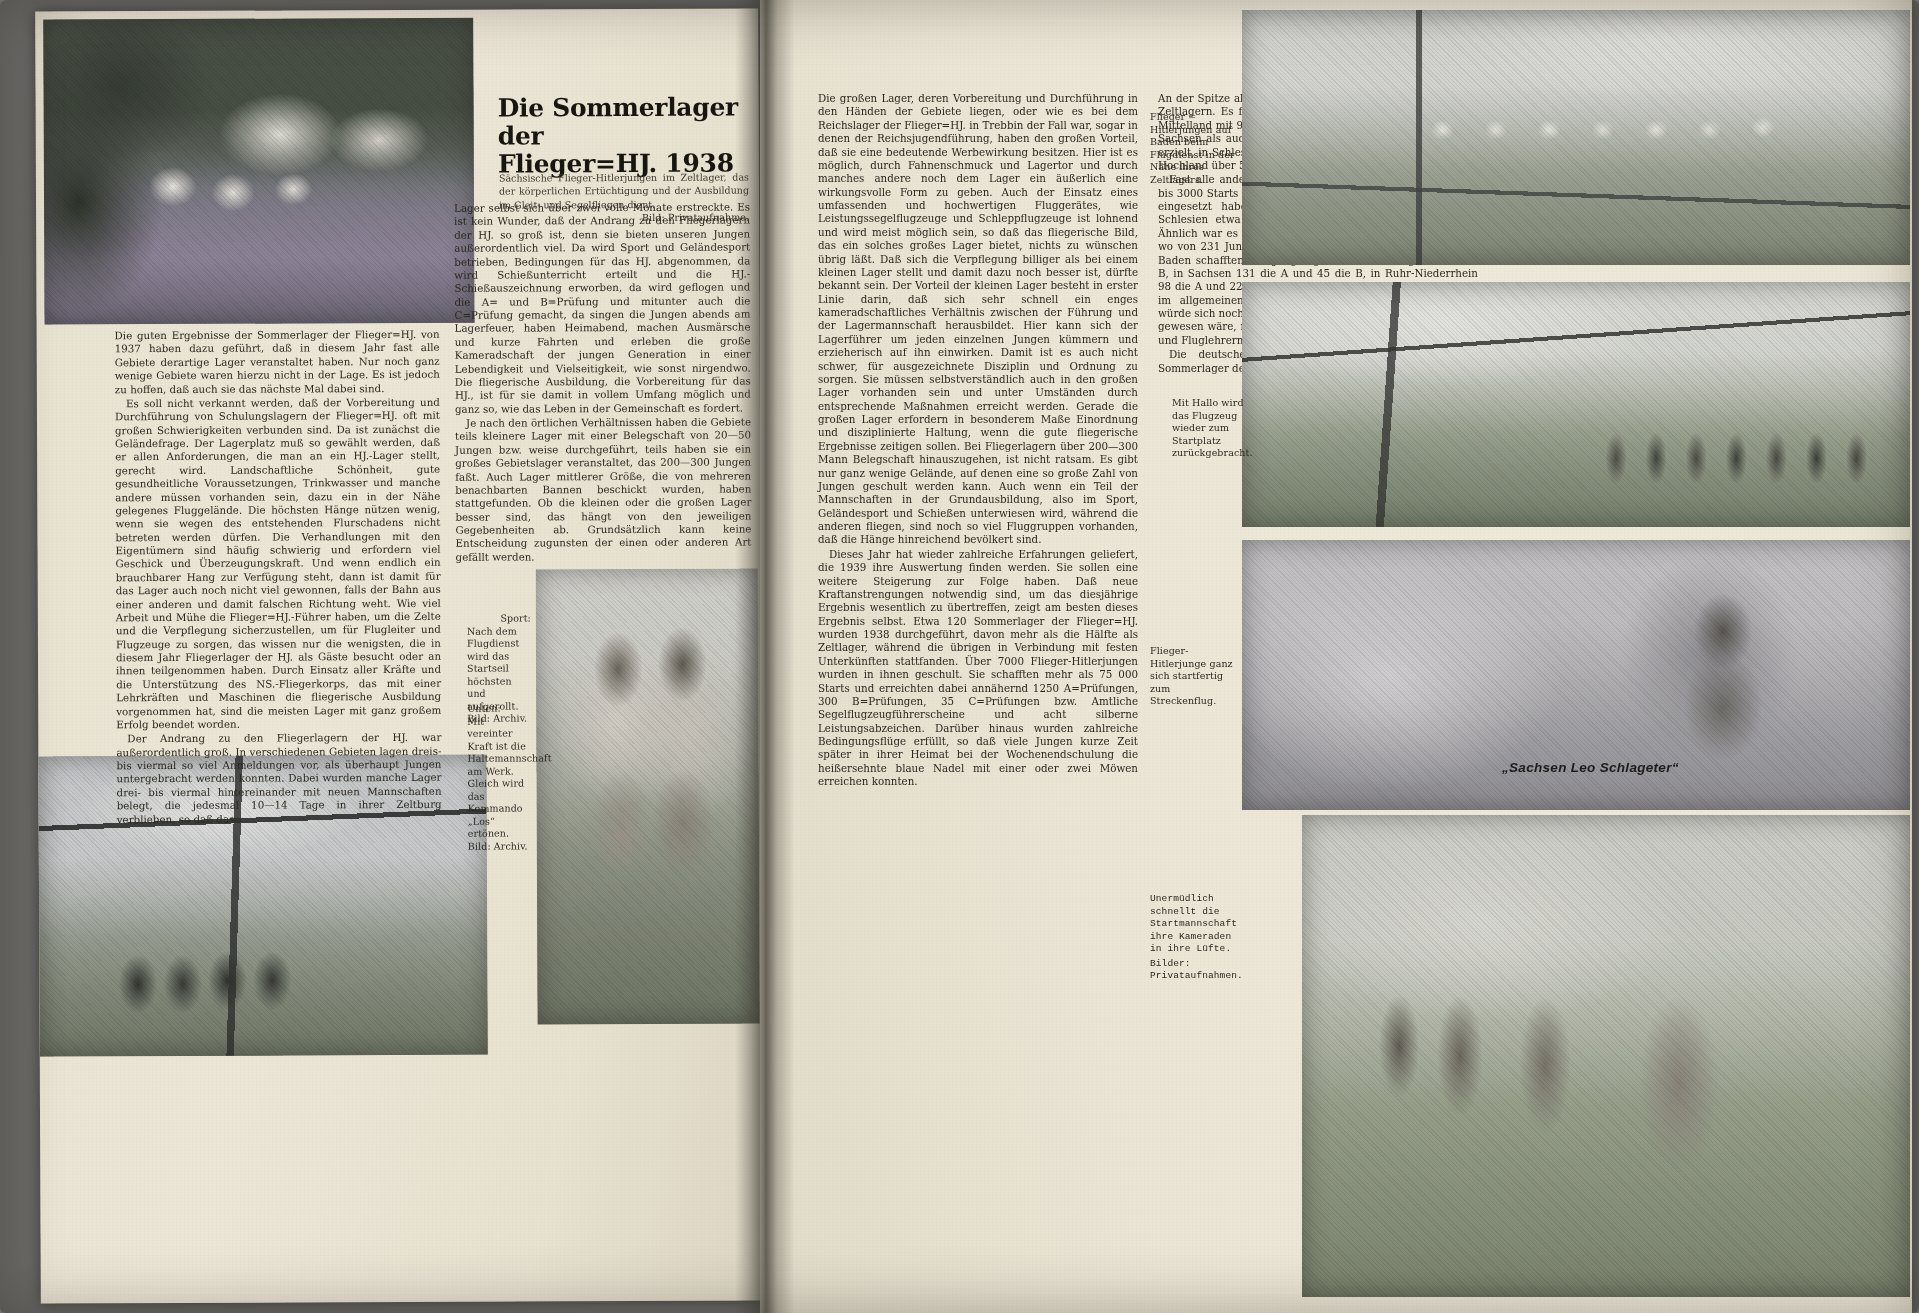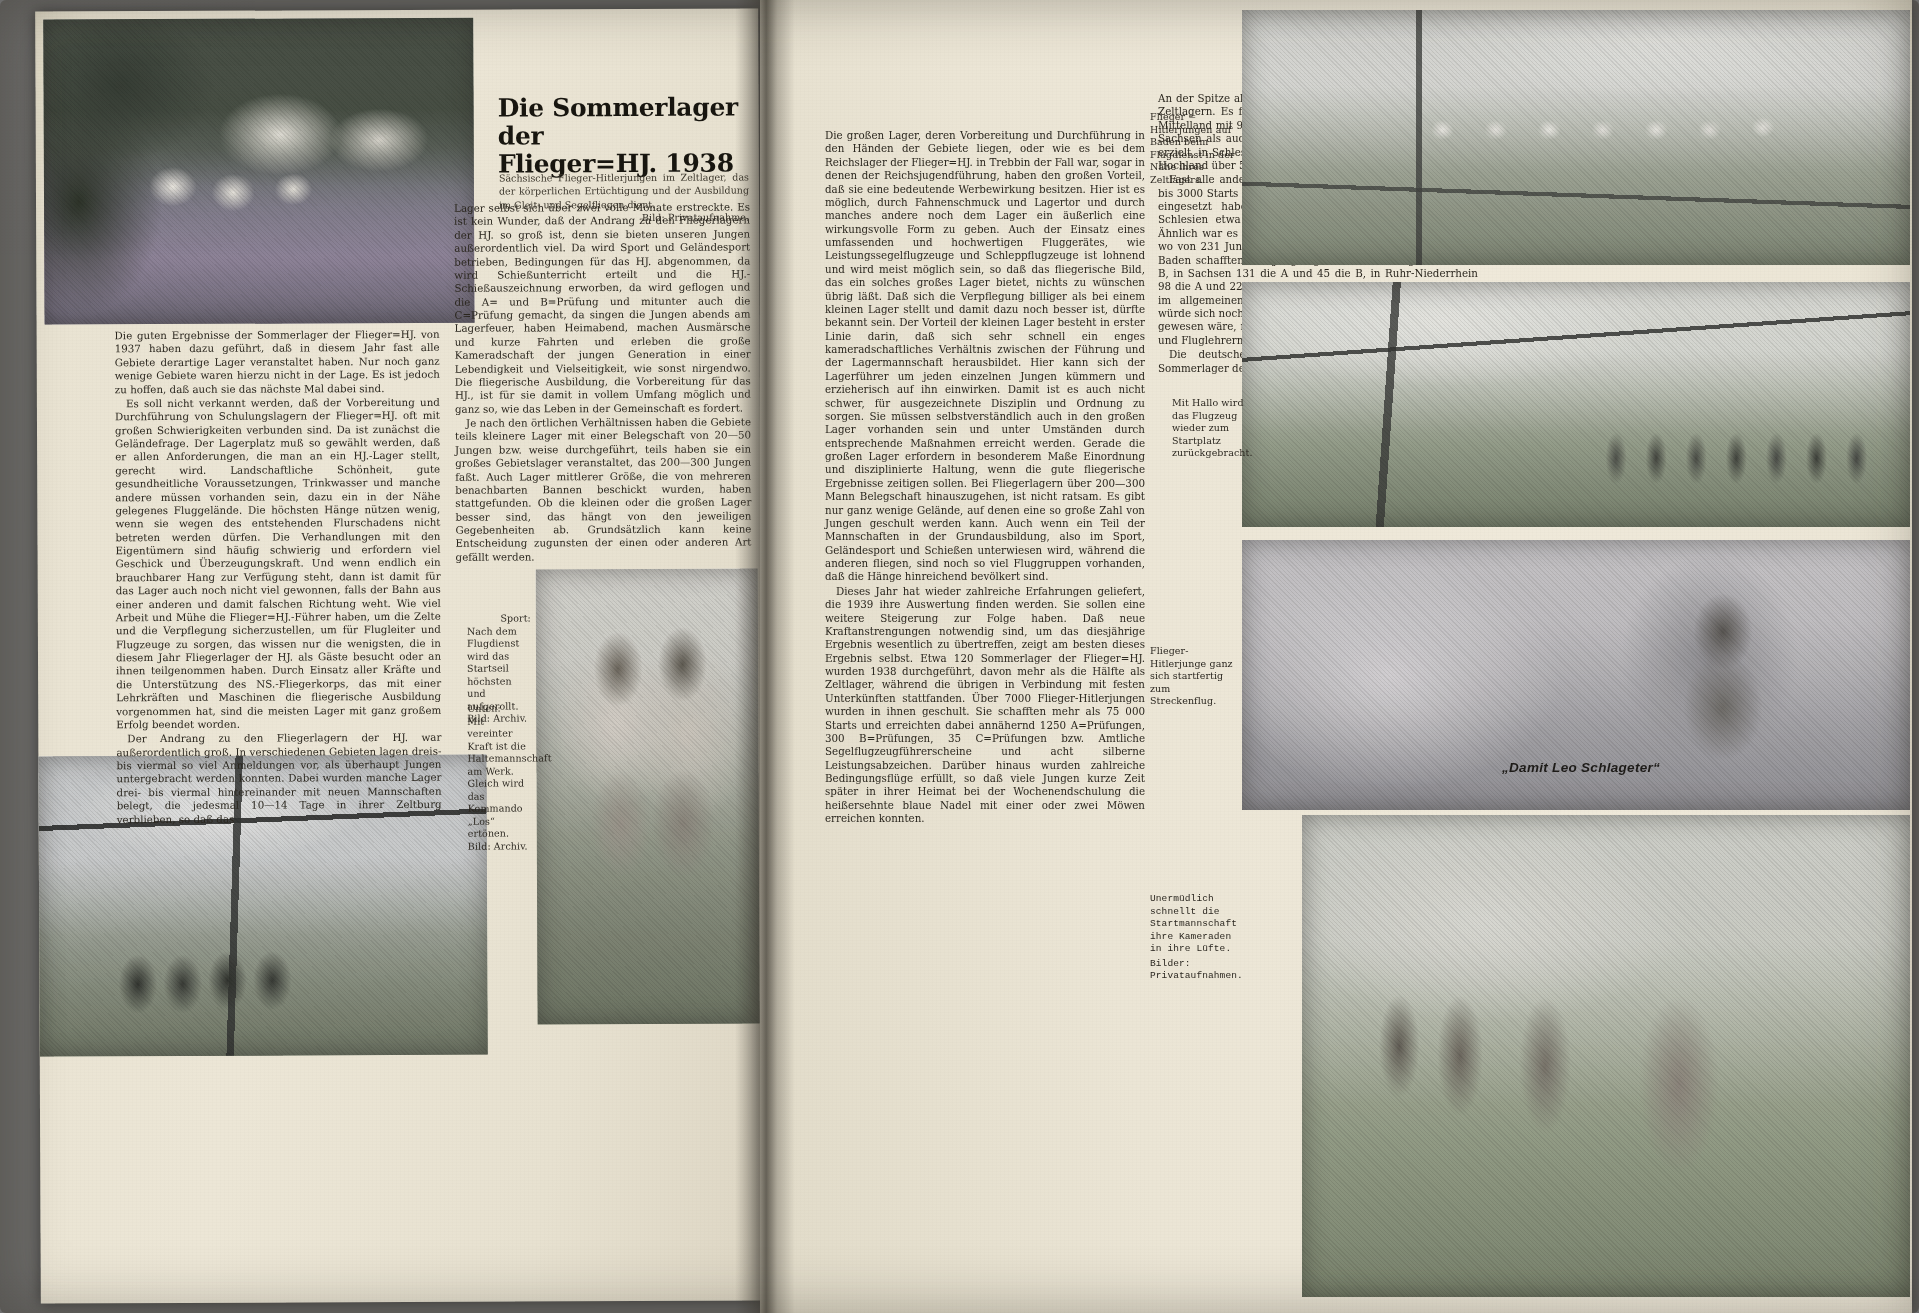--- a/index.html
+++ b/index.html
@@ -140,21 +140,21 @@
 
     <div class="cap" style="left:429px;top:693px;width:64px;">
       <div>Unten:</div>
       <div>Mit vereinter Kraft ist die Haltemannschaft am Werk. Gleich wird das Kommando „Los“ ertönen.</div>
       <div class="r" style="position:static;">Bild: Archiv.</div>
     </div>
   </div>
 
   <div class="page right">
 
-    <div class="col" style="left:65px;top:92px;width:320px;height:800px;margin-top:37px;">
+    <div class="col" style="left:58px;top:92px;width:320px;height:800px;">
       <p class="first">Die großen Lager, deren Vorbereitung und Durchführung in den Händen der Gebiete liegen, oder wie es bei dem Reichslager der Flieger=HJ. in Trebbin der Fall war, sogar in denen der Reichsjugendführung, haben den großen Vorteil, daß sie eine bedeutende Werbewirkung besitzen. Hier ist es möglich, durch Fahnenschmuck und Lagertor und durch manches andere noch dem Lager ein äußerlich eine wirkungsvolle Form zu geben. Auch der Einsatz eines umfassenden und hochwertigen Fluggerätes, wie Leistungssegelflugzeuge und Schleppflugzeuge ist lohnend und wird meist möglich sein, so daß das fliegerische Bild, das ein solches großes Lager bietet, nichts zu wünschen übrig läßt. Daß sich die Verpflegung billiger als bei einem kleinen Lager stellt und damit dazu noch besser ist, dürfte bekannt sein. Der Vorteil der kleinen Lager besteht in erster Linie darin, daß sich sehr schnell ein enges kameradschaftliches Verhältnis zwischen der Führung und der Lagermannschaft herausbildet. Hier kann sich der Lagerführer um jeden einzelnen Jungen kümmern und erzieherisch auf ihn einwirken. Damit ist es auch nicht schwer, für ausgezeichnete Disziplin und Ordnung zu sorgen. Sie müssen selbstverständlich auch in den großen Lager vorhanden sein und unter Umständen durch entsprechende Maßnahmen erreicht werden. Gerade die großen Lager erfordern in besonderem Maße Einordnung und disziplinierte Haltung, wenn die gute fliegerische Ergebnisse zeitigen sollen. Bei Fliegerlagern über 200—300 Mann Belegschaft hinauszugehen, ist nicht ratsam. Es gibt nur ganz wenige Gelände, auf denen eine so große Zahl von Jungen geschult werden kann. Auch wenn ein Teil der Mannschaften in der Grundausbildung, also im Sport, Geländesport und Schießen unterwiesen wird, während die anderen fliegen, sind noch so viel Fluggruppen vorhanden, daß die Hänge hinreichend bevölkert sind.</p>
       <p>Dieses Jahr hat wieder zahlreiche Erfahrungen geliefert, die 1939 ihre Auswertung finden werden. Sie sollen eine weitere Steigerung zur Folge haben. Daß neue Kraftanstrengungen notwendig sind, um das diesjährige Ergebnis wesentlich zu übertreffen, zeigt am besten dieses Ergebnis selbst. Etwa 120 Sommerlager der Flieger=HJ. wurden 1938 durchgeführt, davon mehr als die Hälfte als Zeltlager, während die übrigen in Verbindung mit festen Unterkünften stattfanden. Über 7000 Flieger-Hitlerjungen wurden in ihnen geschult. Sie schafften mehr als 75 000 Starts und erreichten dabei annähernd 1250 A=Prüfungen, 300 B=Prüfungen, 35 C=Prüfungen bzw. Amtliche Segelflugzeugführerscheine und acht silberne Leistungsabzeichen. Darüber hinaus wurden zahlreiche Bedingungsflüge erfüllt, so daß viele Jungen kurze Zeit später in ihrer Heimat bei der Wochenendschulung die heißersehnte blaue Nadel mit einer oder zwei Möwen erreichen konnten.</p>
     </div>
 
     <div class="col" style="left:398px;top:92px;width:320px;height:820px;">
       <p class="first">An der Spitze aller Gebiete steht das Gebiet Sachsen mit 19 Zeltlagern. Es folgen die Gebiete Baden mit insgesamt 10, Mittelland mit 9 und Niedersachsen mit 8 Lagern. Sowohl in Sachsen als auch in Baden wurden mehr als 10 000 Starts erzielt, in Schlesien waren es 9000 und in Württemberg und Hochland über 5000.</p>
       <p>Fast alle anderen Gebiete haben es mindestens auf 2000 bis 3000 Starts gebracht. Mit welchem Eifer sich die Jungen eingesetzt haben, beweist die Tatsache, daß z. B. in Schlesien etwa 200 Jungen fast 9000 Starts ausführten. Ähnlich war es bei anderen Gebieten, so z. B. in Hochland, wo von 231 Jungen mehr als 180 eine Prüfung ablegten. In Baden schafften 132 Jungflieger die A=Prüfung und 90 die B, in Sachsen 131 die A und 45 die B, in Ruhr-Niederrhein 98 die A und 22 die B und so fort. Dabei dauerten die Lager im allgemeinen nur zwei Wochen. Das Gesamtergebnis würde sich noch beträchtlich erhöht haben, wenn es möglich gewesen wäre, noch einen stärkeren Einsatz von Maschinen und Fluglehrern vorzunehmen.</p>
       <p>Die deutsche Jugend will fliegen. Das haben die Sommerlager der Flieger=HJ. 1938 erneut gezeigt.</p>
     </div>
 
@@ -206,21 +206,21 @@
         radial-gradient(ellipse 240px 160px at 22% 50%, #d6d2d6 0%, rgba(214,210,214,0) 72%),
         radial-gradient(ellipse 120px 140px at 70% 44%, #8f8d93 0%, rgba(143,141,147,0) 74%),
         linear-gradient(180deg, rgba(200,197,202,.75) 0 30%, rgba(160,158,166,.4) 70%, rgba(140,138,146,.6) 100%);"></div>
       <div class="sky" style="background:
         radial-gradient(ellipse 40px 52px at 72% 34%, #59544e 0%, rgba(89,84,78,0) 74%),
         radial-gradient(ellipse 52px 70px at 72% 62%, #6e6a64 0%, rgba(110,106,100,0) 76%);"></div>
       <div class="ht"></div>
         <div class="vig"></div>
     </div>
 
-    <div class="photolabel" style="left:742px;top:760px;">„Damit Leo Schlageter“</div>
+    <div class="photolabel" style="left:742px;top:760px;">„Sachsen Leo Schlageter“</div>
 
     <div class="photo" style="left:542px;top:815px;width:608px;height:482px;
                 background:linear-gradient(180deg,#bfc2b8 0%,#a8b098 34%,#92a07e 66%,#7f8f6c 100%);">
       <div class="sky" style="background:
         radial-gradient(ellipse 280px 140px at 30% 22%, #dcdcd2 0%, rgba(220,220,210,0) 72%),
         linear-gradient(180deg, rgba(214,216,206,.75) 0 26%, rgba(150,164,128,.45) 60%, rgba(118,134,98,.72) 100%);"></div>
       <div class="sky" style="background:
         radial-gradient(ellipse 54px 120px at 62% 56%, #8f8375 0%, rgba(143,131,117,0) 74%),
         radial-gradient(ellipse 34px 90px at 40% 52%, #7a7264 0%, rgba(122,114,100,0) 76%),
         radial-gradient(ellipse 30px 80px at 26% 50%, #6d6557 0%, rgba(109,101,87,0) 76%),

